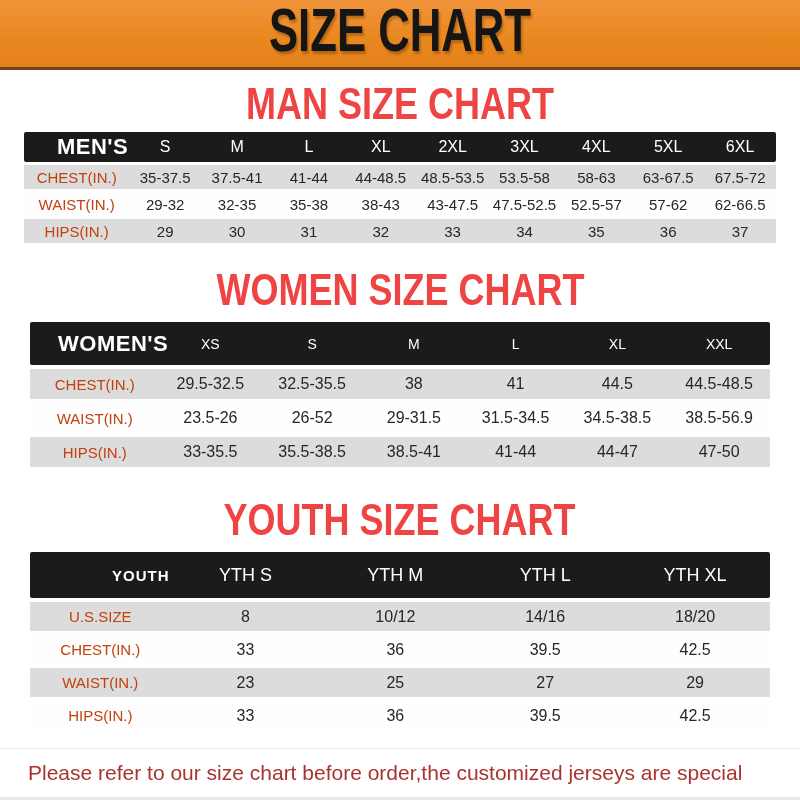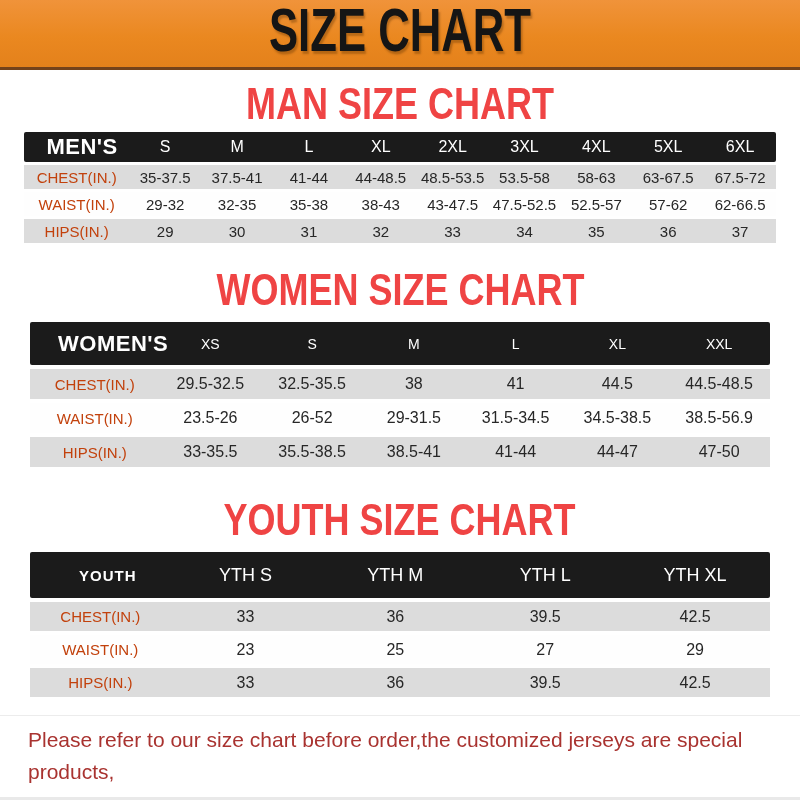--- a/index.html
+++ b/index.html
@@ -62,21 +62,21 @@
     margin: 0 auto;
   }
   .size-table thead th {
     background: #1b1b1b;
     color: #ffffff;
     font-weight: normal;
     text-align: center;
     vertical-align: middle;
   }
   .size-table thead th:first-child {
-    text-align: center;
+    text-align: right;
     font-weight: bold;
     border-radius: 2px 0 0 2px;
   }
   .size-table thead th:last-child { border-radius: 0 2px 2px 0; }
   .size-table tbody th,
   .size-table tbody td {
     text-align: center;
     vertical-align: middle;
     font-weight: normal;
     color: #272727;
@@ -281,20 +281,27 @@
         <tr>
           <th>YOUTH</th>
           <th>YTH S</th>
           <th>YTH M</th>
           <th>YTH L</th>
           <th>YTH XL</th>
         </tr>
       </thead>
       <tbody>
         <tr>
+          <th>U.S.SIZE</th>
+          <td>8</td>
+          <td>10/12</td>
+          <td>14/16</td>
+          <td>18/20</td>
+        </tr>
+        <tr>
           <th>CHEST(IN.)</th>
           <td>33</td>
           <td>36</td>
           <td>39.5</td>
           <td>42.5</td>
         </tr>
         <tr>
           <th>WAIST(IN.)</th>
           <td>23</td>
           <td>25</td>

